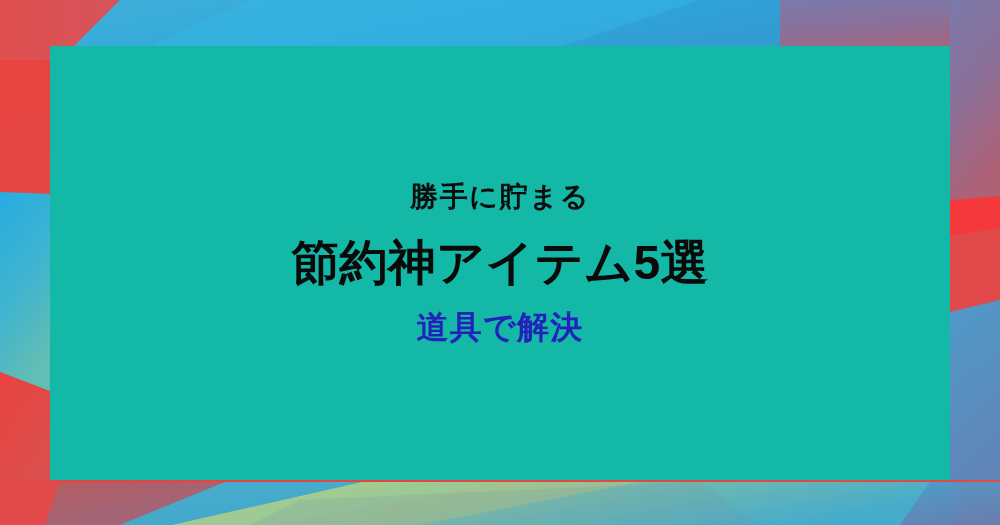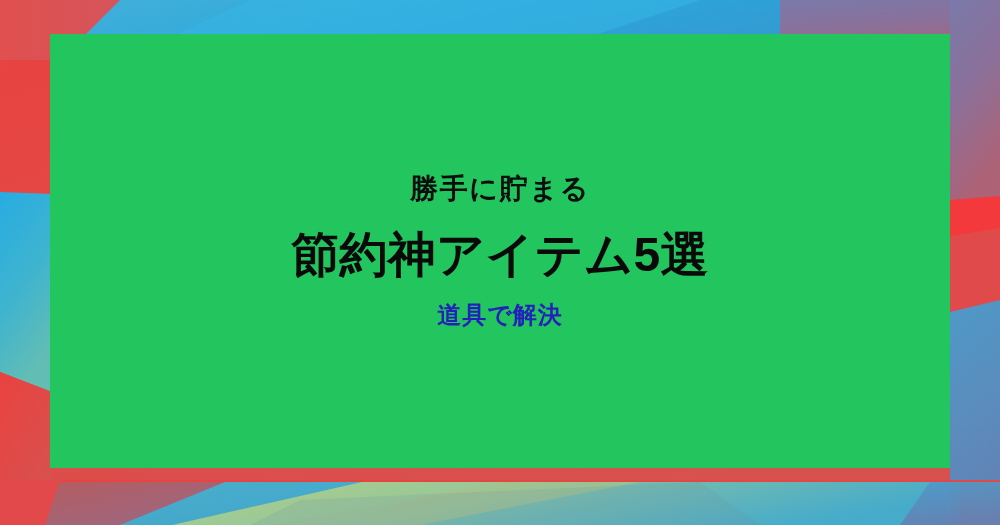--- a/index.html
+++ b/index.html
@@ -29,24 +29,24 @@
   .bg svg {
     display: block;
     width: 1000px;
     height: 525px;
   }
 
   
   .card {
     position: absolute;
     left: 50px;
-    top: 34px;
+    top: 46px;
     width: 900px;
     height: 434px;
-    background: #22c55e;
+    background: #14b8a6;
     display: flex;
     flex-direction: column;
     align-items: flex-start;
     justify-content: center;
     box-sizing: border-box;
     padding: 0 24px;
   }
 
   .card-inner {
     width: 100%;
@@ -68,21 +68,21 @@
     font-size: 48px;
     font-weight: 700;
     color: #0a0a0a;
     letter-spacing: 0.005em;
     line-height: 1.02;
     margin: 0 0 22px 0;
     white-space: nowrap;
   }
 
   .tagline {
-    font-size: 24px;
+    font-size: 32px;
     font-weight: 700;
     color: #2222bb;
     letter-spacing: 0.04em;
     line-height: 1.1;
     margin: 15px;
     white-space: nowrap;
   }
 </style>
 </head>
 <body>

